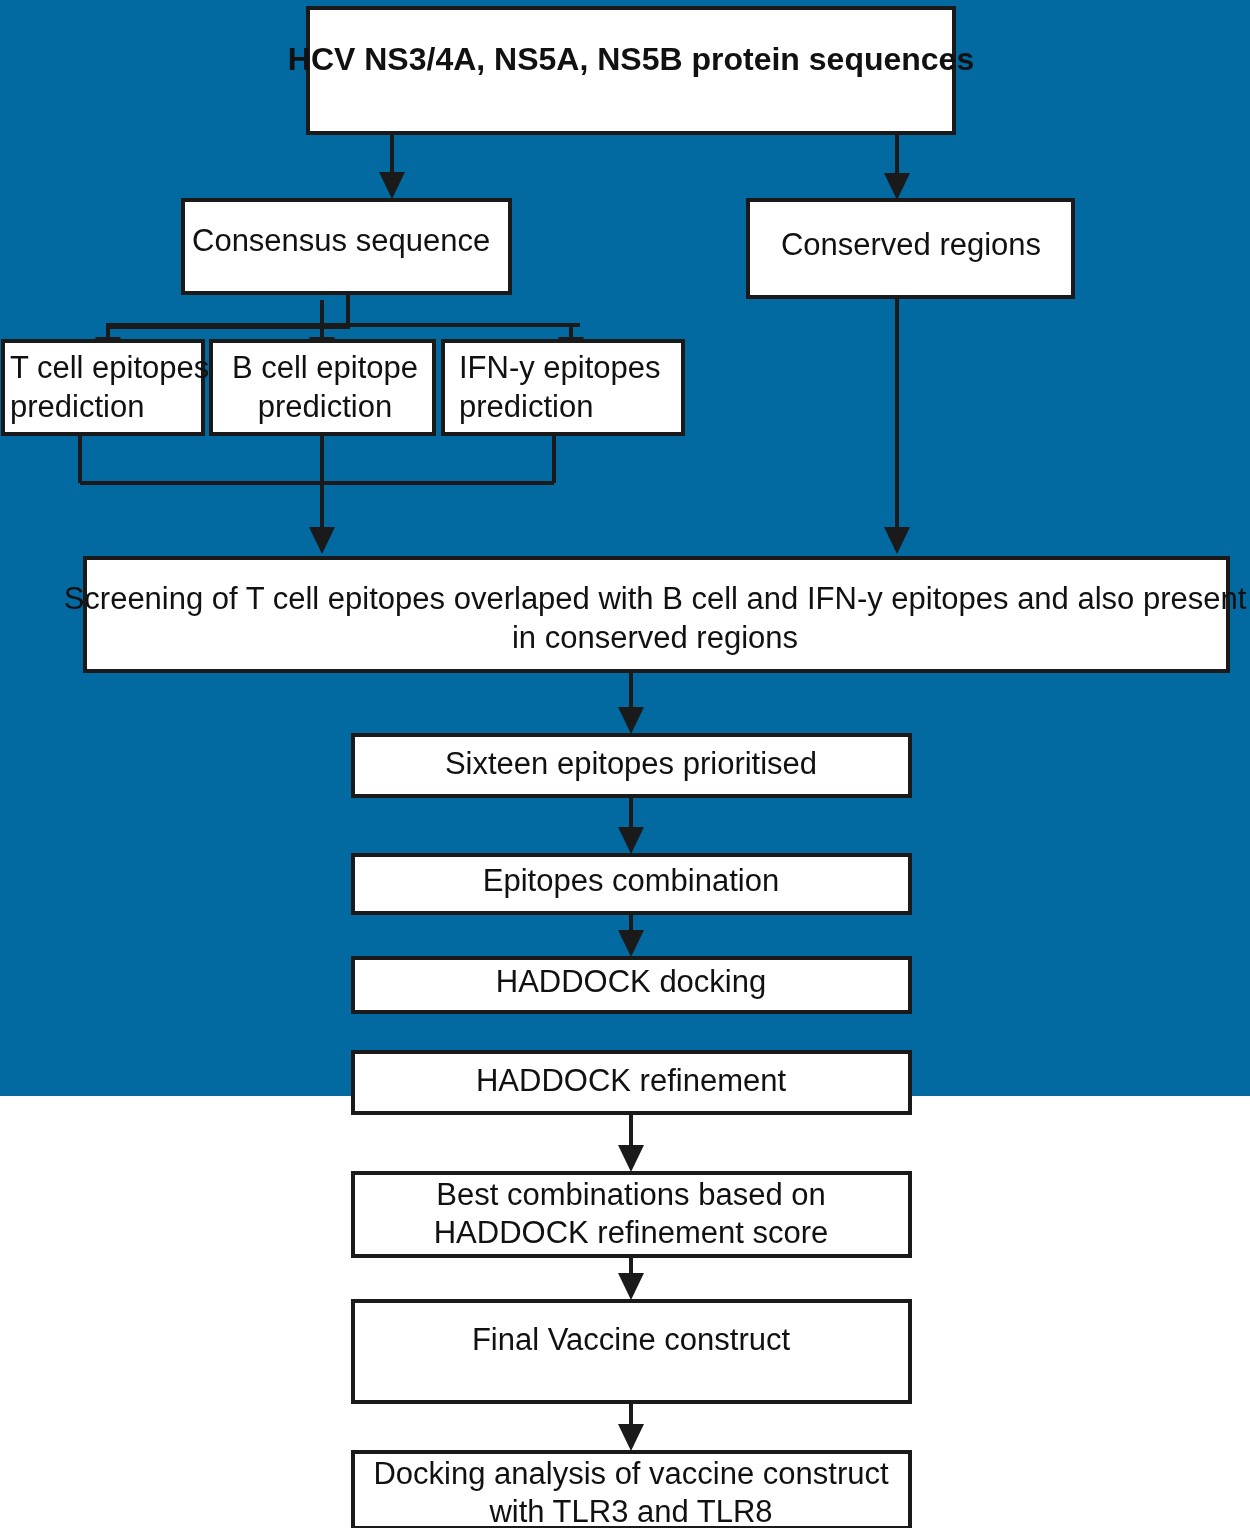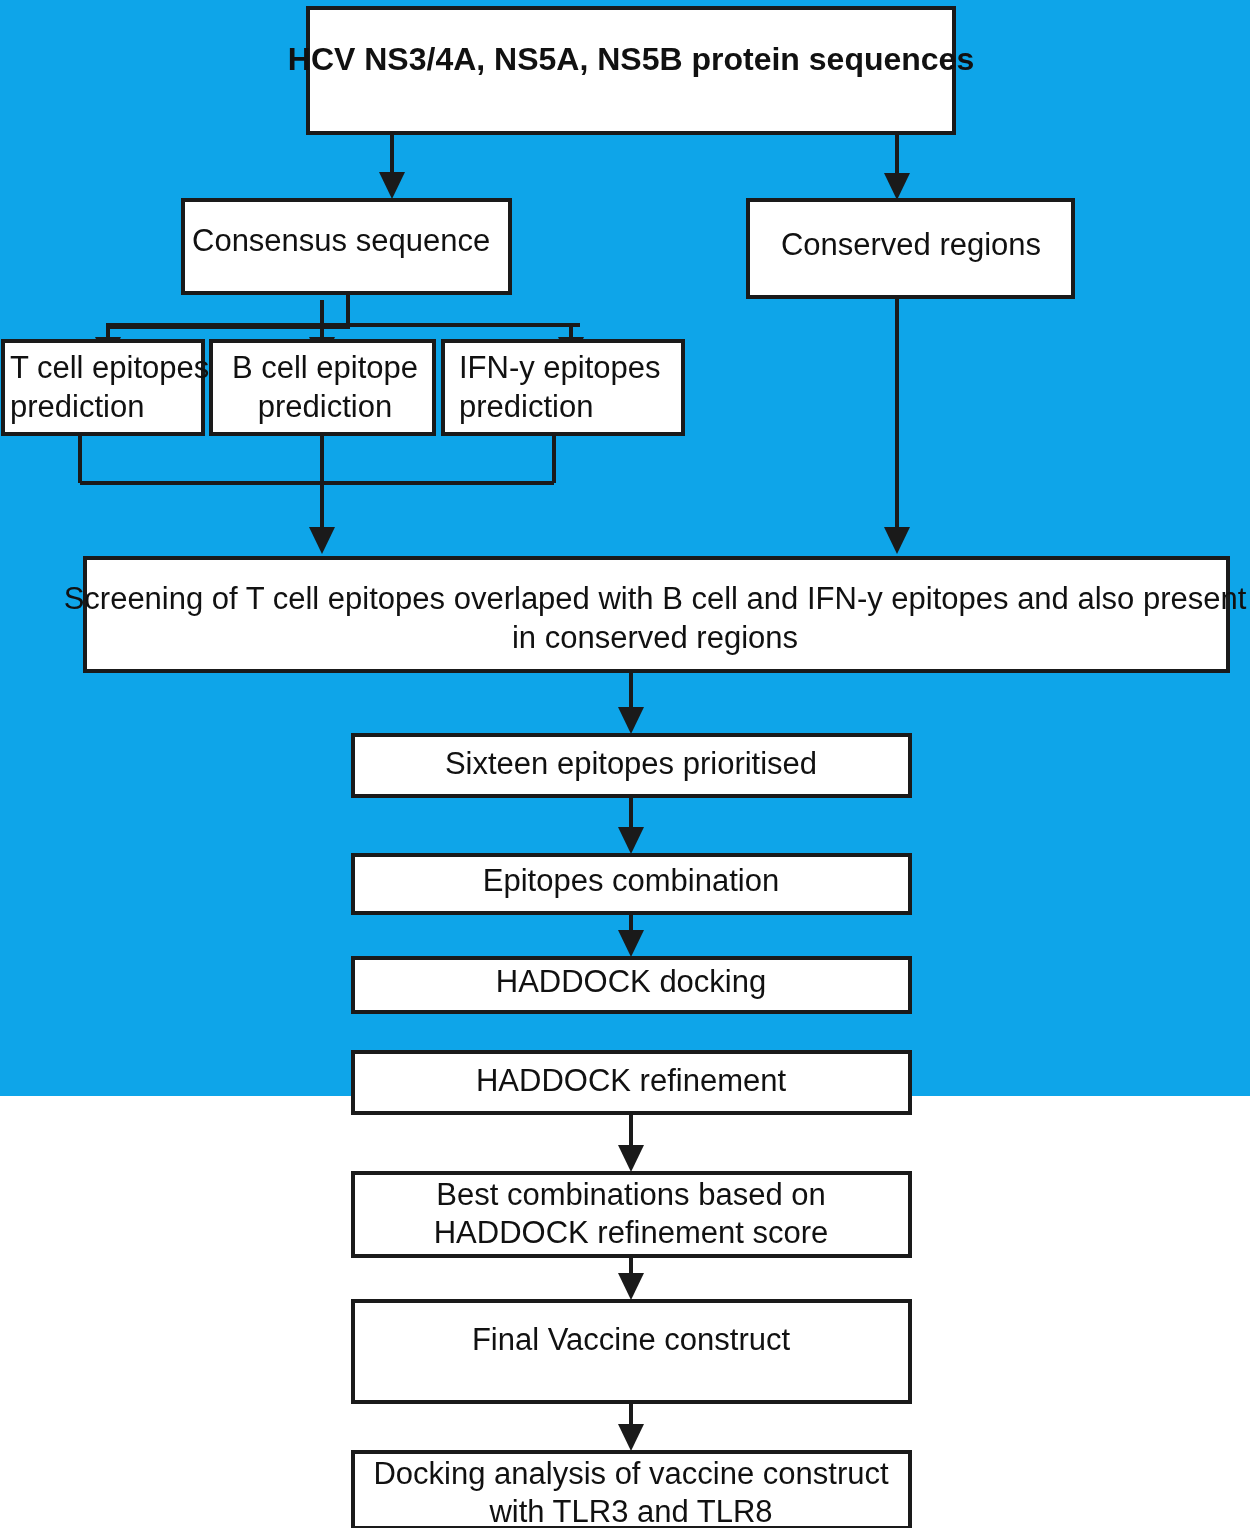--- a/index.html
+++ b/index.html
@@ -10,21 +10,21 @@
   body {
     width: 1250px;
     height: 1528px;
     font-family: "Liberation Sans", sans-serif;
     overflow: hidden;
   }
   #flowchart-root {
     position: relative;
     width: 1250px;
     height: 1096px;
-    background: #0ea5e9;
+    background: #0369a1;
   }
   svg.chart-svg {
     position: absolute;
     top: 0;
     left: 0;
     width: 1250px;
     height: 1528px;
     display: block;
   }
   .node-rect {

